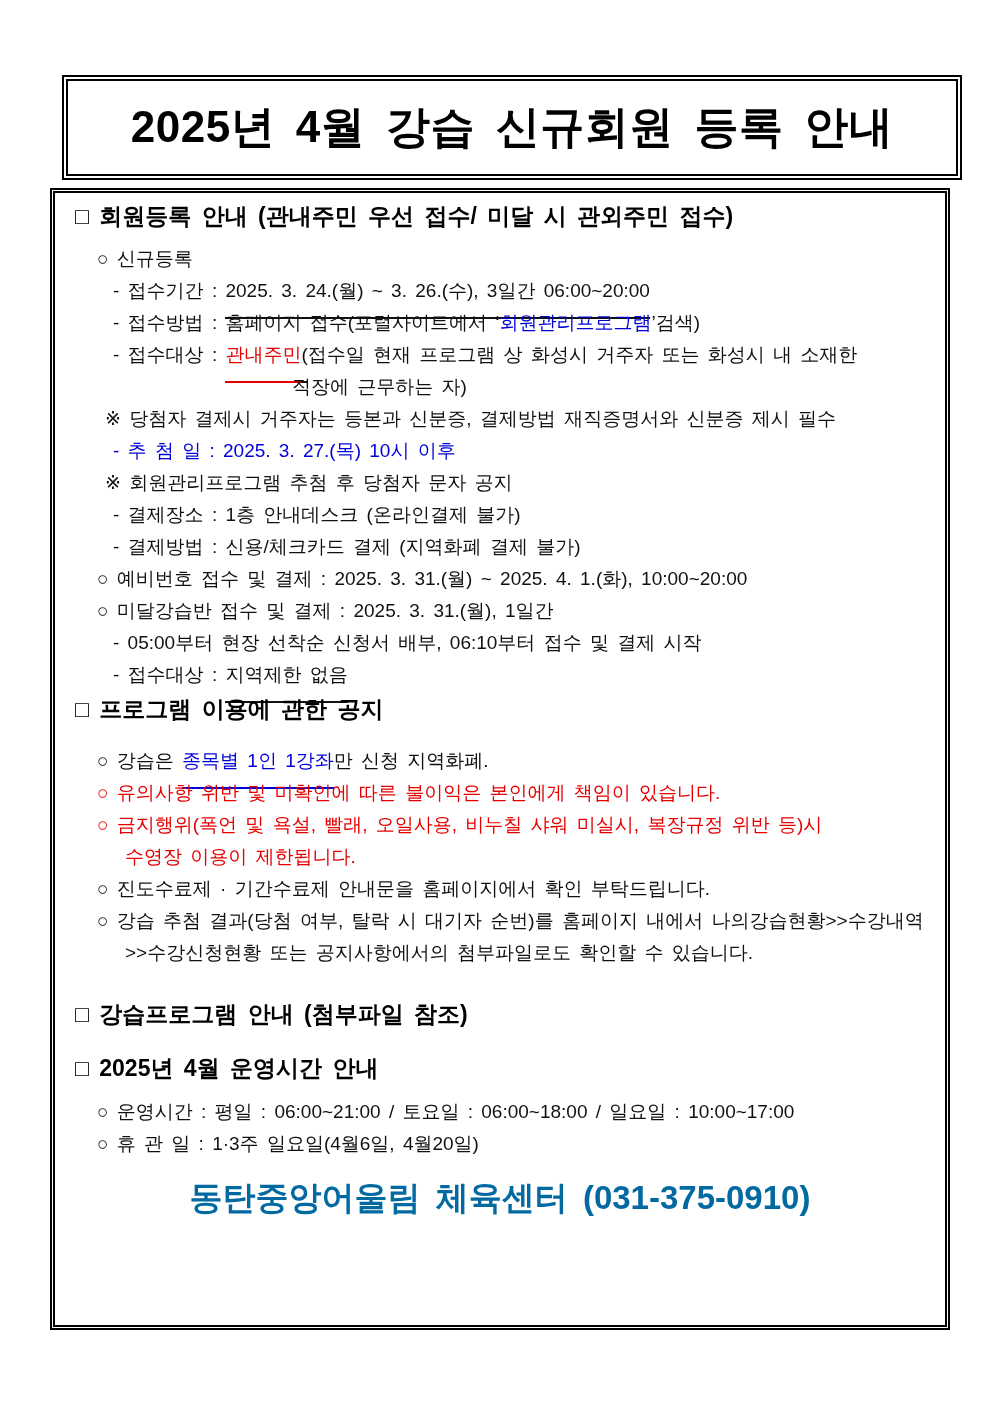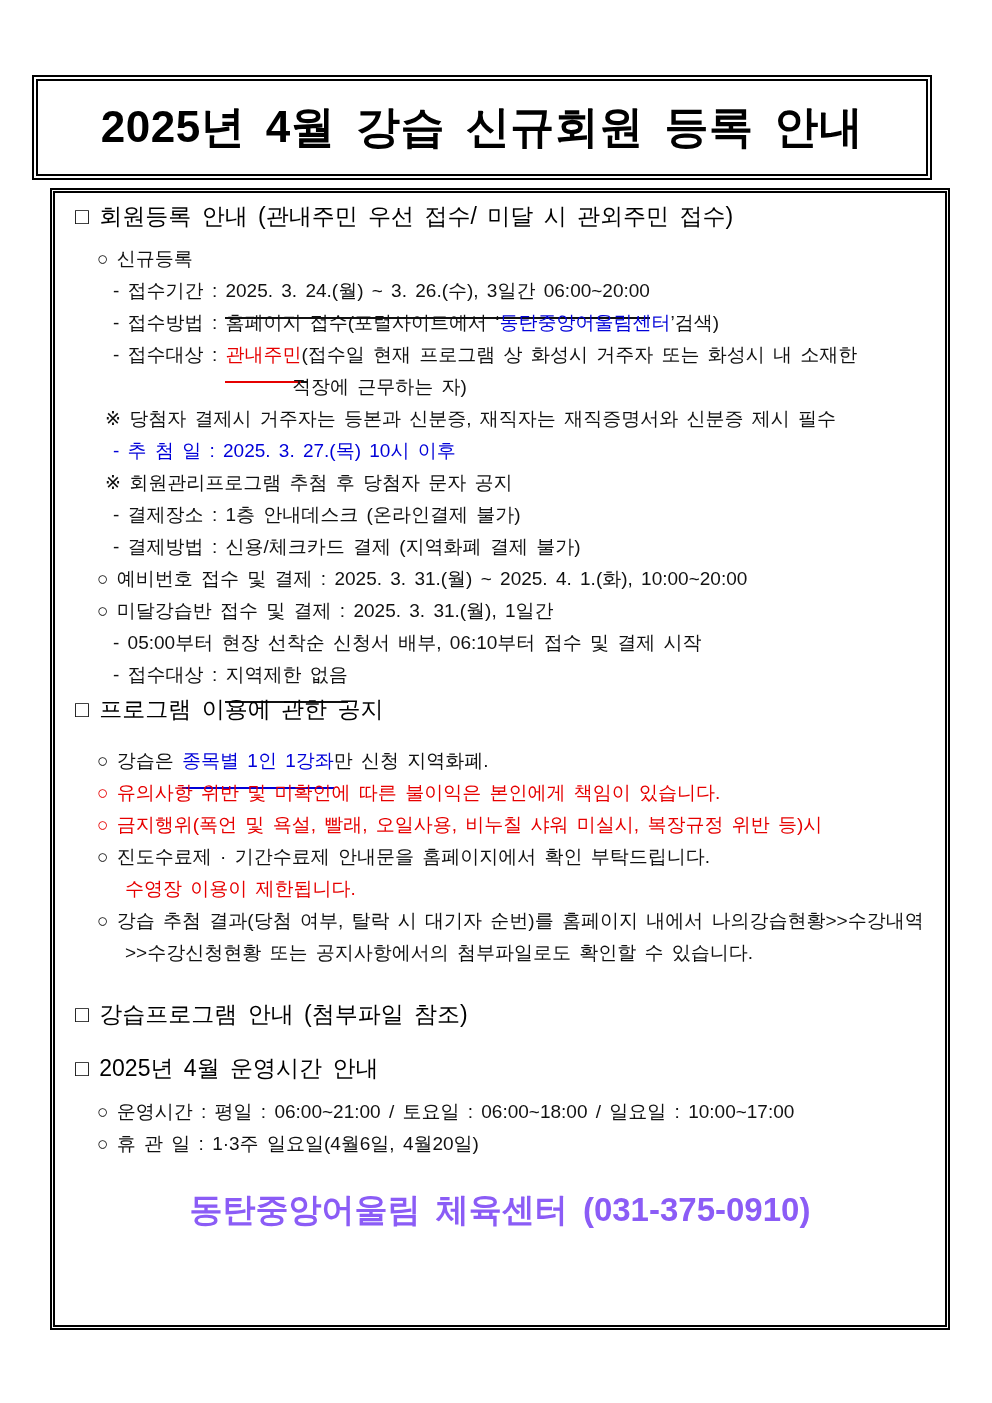--- a/index.html
+++ b/index.html
@@ -10,96 +10,96 @@
   html,body{margin:0;padding:0;background:#ffffff;}
   .page{
     position:relative;
     width:992px;height:1403px;
     background:#ffffff;
     font-family:"Liberation Sans","DejaVu Sans",sans-serif;
     color:var(--ink);
     overflow:hidden;
   }
   .title-box{
-    position:absolute;left:32px;top:75px;
+    position:absolute;left:62px;top:75px;
     width:900px;height:105px;
     box-sizing:border-box;
     border:6px double #000;
     display:flex;align-items:center;justify-content:center;
   }
   .page-title{
     font-size:44px;font-weight:900;letter-spacing:0.5px;
     word-spacing:8px;white-space:nowrap;color:#000;
   }
   .content-box{
     position:absolute;left:50px;top:188px;
     width:900px;height:1142px;
     box-sizing:border-box;
     border:5px double #000;
     padding:6px 10px 0 10px;
     overflow:hidden;
     display:flex;flex-direction:column;
   }
   .h{
-    font-size:23px;font-weight:400;line-height:26px;
+    font-size:23px;font-weight:700;line-height:26px;
     padding-left:10px;white-space:nowrap;color:#000;
     word-spacing:4px;
   }
   .h.mt4{margin-top:4px}.h.mt18{}
   .h.mt23{margin-top:38px}.h.mt10{margin-top:10px}
   .h.mb19{margin-bottom:19px}.h.mb28{margin-bottom:28px}.h.mb20{margin-bottom:20px}
   .line{
     font-size:19px;line-height:21px;margin-bottom:11px;
     white-space:nowrap;word-spacing:3px;
   }
   .ind-circle{padding-left:32px}
   .ind-dash{padding-left:48px}
   .ind-note{padding-left:40px}
   .ind-deep{padding-left:227px}
   .ind-cont{padding-left:60px}
   .b{font-weight:normal}
   .u{border-bottom:2px solid currentColor;padding-bottom:16px}
   .c-blue{color:var(--blue)}
   .c-red{color:var(--red)}
   .footer-title{
-    margin-top:23px;text-align:center;
+    margin-top:11px;text-align:center;
     font-size:33px;font-weight:900;letter-spacing:0px;
-    word-spacing:6px;white-space:nowrap;color:#8b5cf6;
+    word-spacing:6px;white-space:nowrap;color:#0369a1;
   }
 </style>
 </head>
 <body>
 
 <div class="page">
   <div class="title-box">
     <span class="page-title">2025년 4월 강습 신규회원 등록 안내</span>
   </div>
   <div class="content-box">
     <div id="doc-body">
         <div class="h mt4 mb19"><span>□ 회원등록 안내 (관내주민 우선 접수/ 미달 시 관외주민 접수)</span></div>
         <div class="line ind-circle"><span class="b">○ 신규등록</span></div>
         <div class="line ind-dash"><span>- 접수기간 : </span><span class="b u">2025. 3. 24.(월) ~ 3. 26.(수), 3일간 06:00~20:00</span></div>
-        <div class="line ind-dash"><span>- 접수방법 : 홈페이지 접수(포털사이트에서 ‘</span><span class="b c-blue">동탄중앙어울림센터</span><span>’검색)</span></div>
+        <div class="line ind-dash"><span>- 접수방법 : 홈페이지 접수(포털사이트에서 ‘</span><span class="b c-blue">회원관리프로그램</span><span>’검색)</span></div>
         <div class="line ind-dash"><span>- 접수대상 : </span><span class="b u c-red">관내주민</span><span class="u">(</span><span>접수일 현재 프로그램 상 화성시 거주자 또는 화성시 내 소재한</span></div>
         <div class="line ind-deep"><span>직장에 근무하는 자)</span></div>
-        <div class="line ind-note"><span>※ 당첨자 결제시 거주자는 등본과 신분증, 재직자는 재직증명서와 신분증 제시 필수</span></div>
+        <div class="line ind-note"><span>※ 당첨자 결제시 거주자는 등본과 신분증, 결제방법 재직증명서와 신분증 제시 필수</span></div>
         <div class="line ind-dash"><span class="b c-blue">- 추 첨 일 : 2025. 3. 27.(목) 10시 이후</span></div>
         <div class="line ind-note"><span>※ 회원관리프로그램 추첨 후 당첨자 문자 공지</span></div>
         <div class="line ind-dash"><span>- 결제장소 : 1층 안내데스크 (온라인결제 불가)</span></div>
         <div class="line ind-dash"><span>- 결제방법 : 신용/체크카드 결제 (지역화폐 결제 불가)</span></div>
         <div class="line ind-circle"><span>○ 예비번호 접수 및 결제 : 2025. 3. 31.(월) ~ 2025. 4. 1.(화), 10:00~20:00</span></div>
         <div class="line ind-circle"><span>○ 미달강습반 접수 및 결제 : 2025. 3. 31.(월), 1일간</span></div>
         <div class="line ind-dash"><span>- 05:00부터 현장 선착순 신청서 배부, 06:10부터 접수 및 결제 시작</span></div>
         <div class="line ind-dash"><span>- 접수대상 : </span><span class="b u">지역제한 없음</span></div>
         <div class="h mt18 mb28"><span>□ 프로그램 이용에 관한 공지</span></div>
         <div class="line ind-circle"><span>○ 강습은 </span><span class="b u c-blue">종목별 1인 1강좌</span><span>만 신청 지역화폐.</span></div>
         <div class="line ind-circle"><span class="c-red">○ 유의사항 위반 및 미확인에 따른 불이익은 본인에게 책임이 있습니다.</span></div>
         <div class="line ind-circle"><span class="c-red">○ 금지행위(폭언 및 욕설, 빨래, 오일사용, 비누칠 샤워 미실시, 복장규정 위반 등)시</span></div>
+        <div class="line ind-cont"><span class="c-red">수영장 이용이 제한됩니다.</span></div>
         <div class="line ind-circle"><span>○ 진도수료제 · 기간수료제 안내문을 홈페이지에서 확인 부탁드립니다.</span></div>
-        <div class="line ind-cont"><span class="c-red">수영장 이용이 제한됩니다.</span></div>
         <div class="line ind-circle"><span>○ 강습 추첨 결과(당첨 여부, 탈락 시 대기자 순번)를 홈페이지 내에서 나의강습현황&gt;&gt;수강내역</span></div>
         <div class="line ind-cont"><span>&gt;&gt;수강신청현황 또는 공지사항에서의 첨부파일로도 확인할 수 있습니다.</span></div>
         <div class="h mt23 mb28"><span>□ 강습프로그램 안내 (첨부파일 참조)</span></div>
         <div class="h mt10 mb20"><span>□ 2025년 4월 운영시간 안내</span></div>
         <div class="line ind-circle"><span>○ 운영시간 : 평일 : 06:00~21:00 / 토요일 : 06:00~18:00 / 일요일 : 10:00~17:00</span></div>
         <div class="line ind-circle"><span>○ 휴 관 일 : 1·3주 일요일(4월6일, 4월20일)</span></div>
       </div>
     <div class="footer-title">동탄중앙어울림 체육센터 (031-375-0910)</div>
   </div>
 </div>

